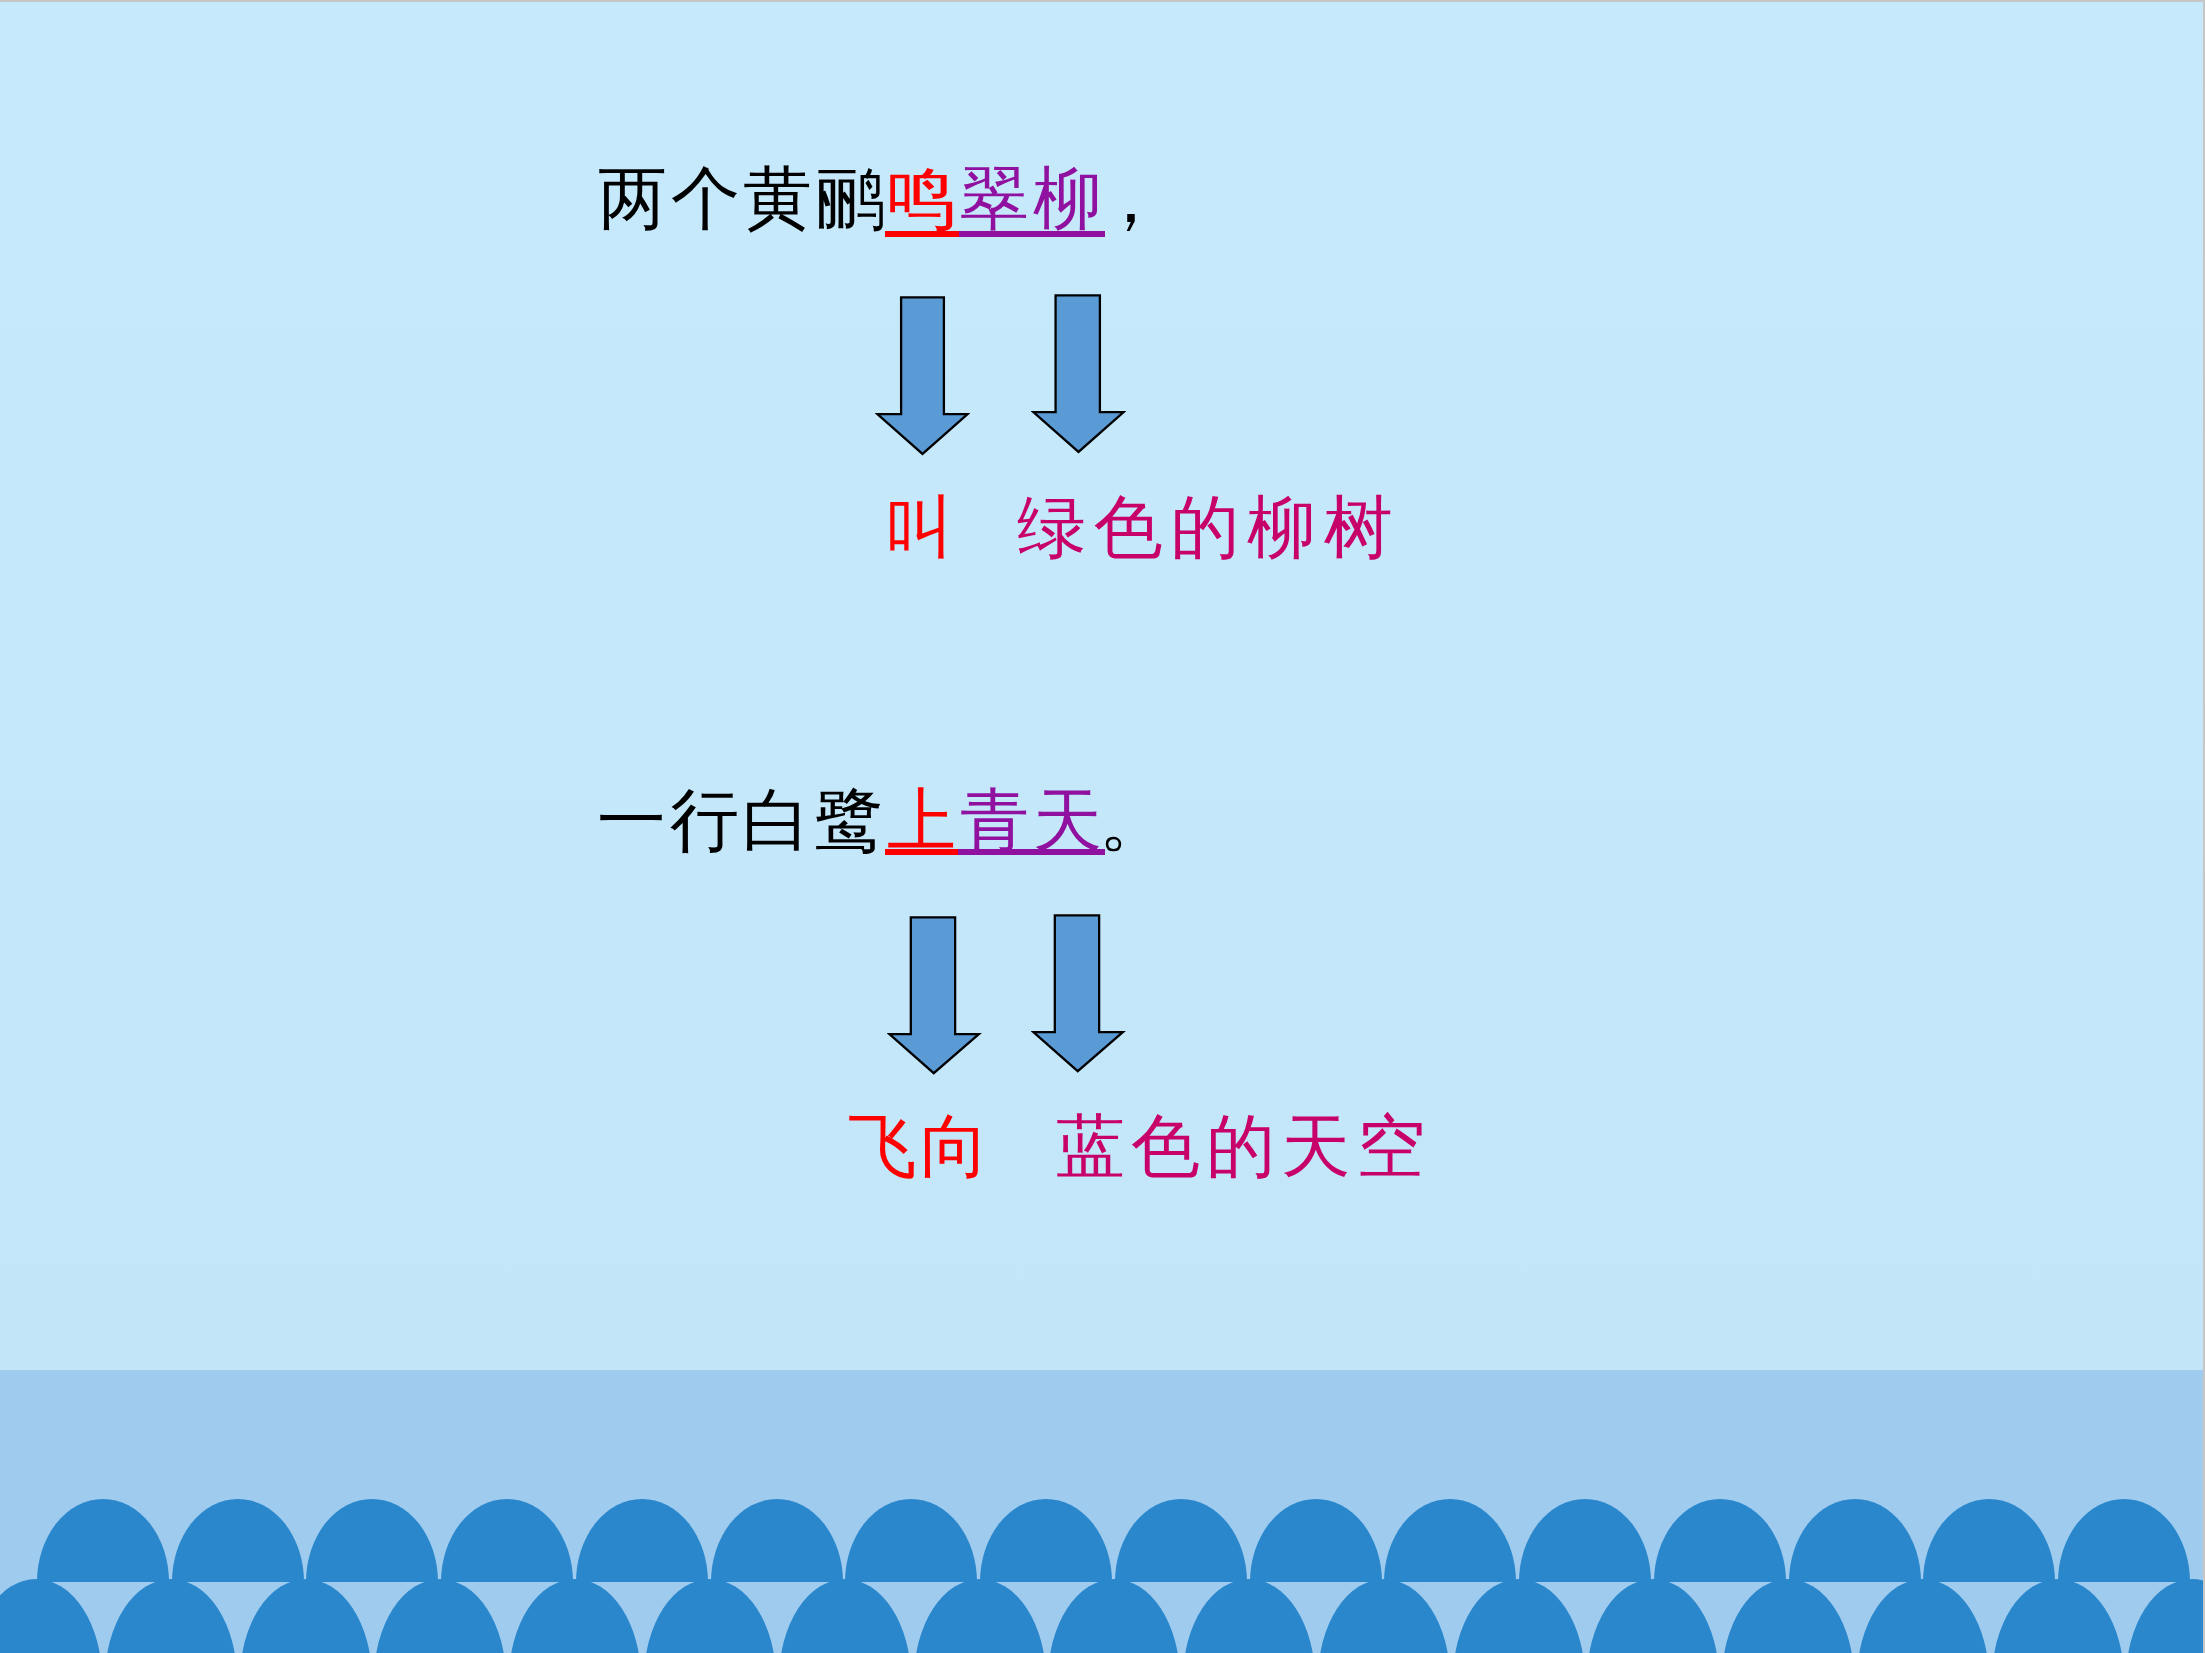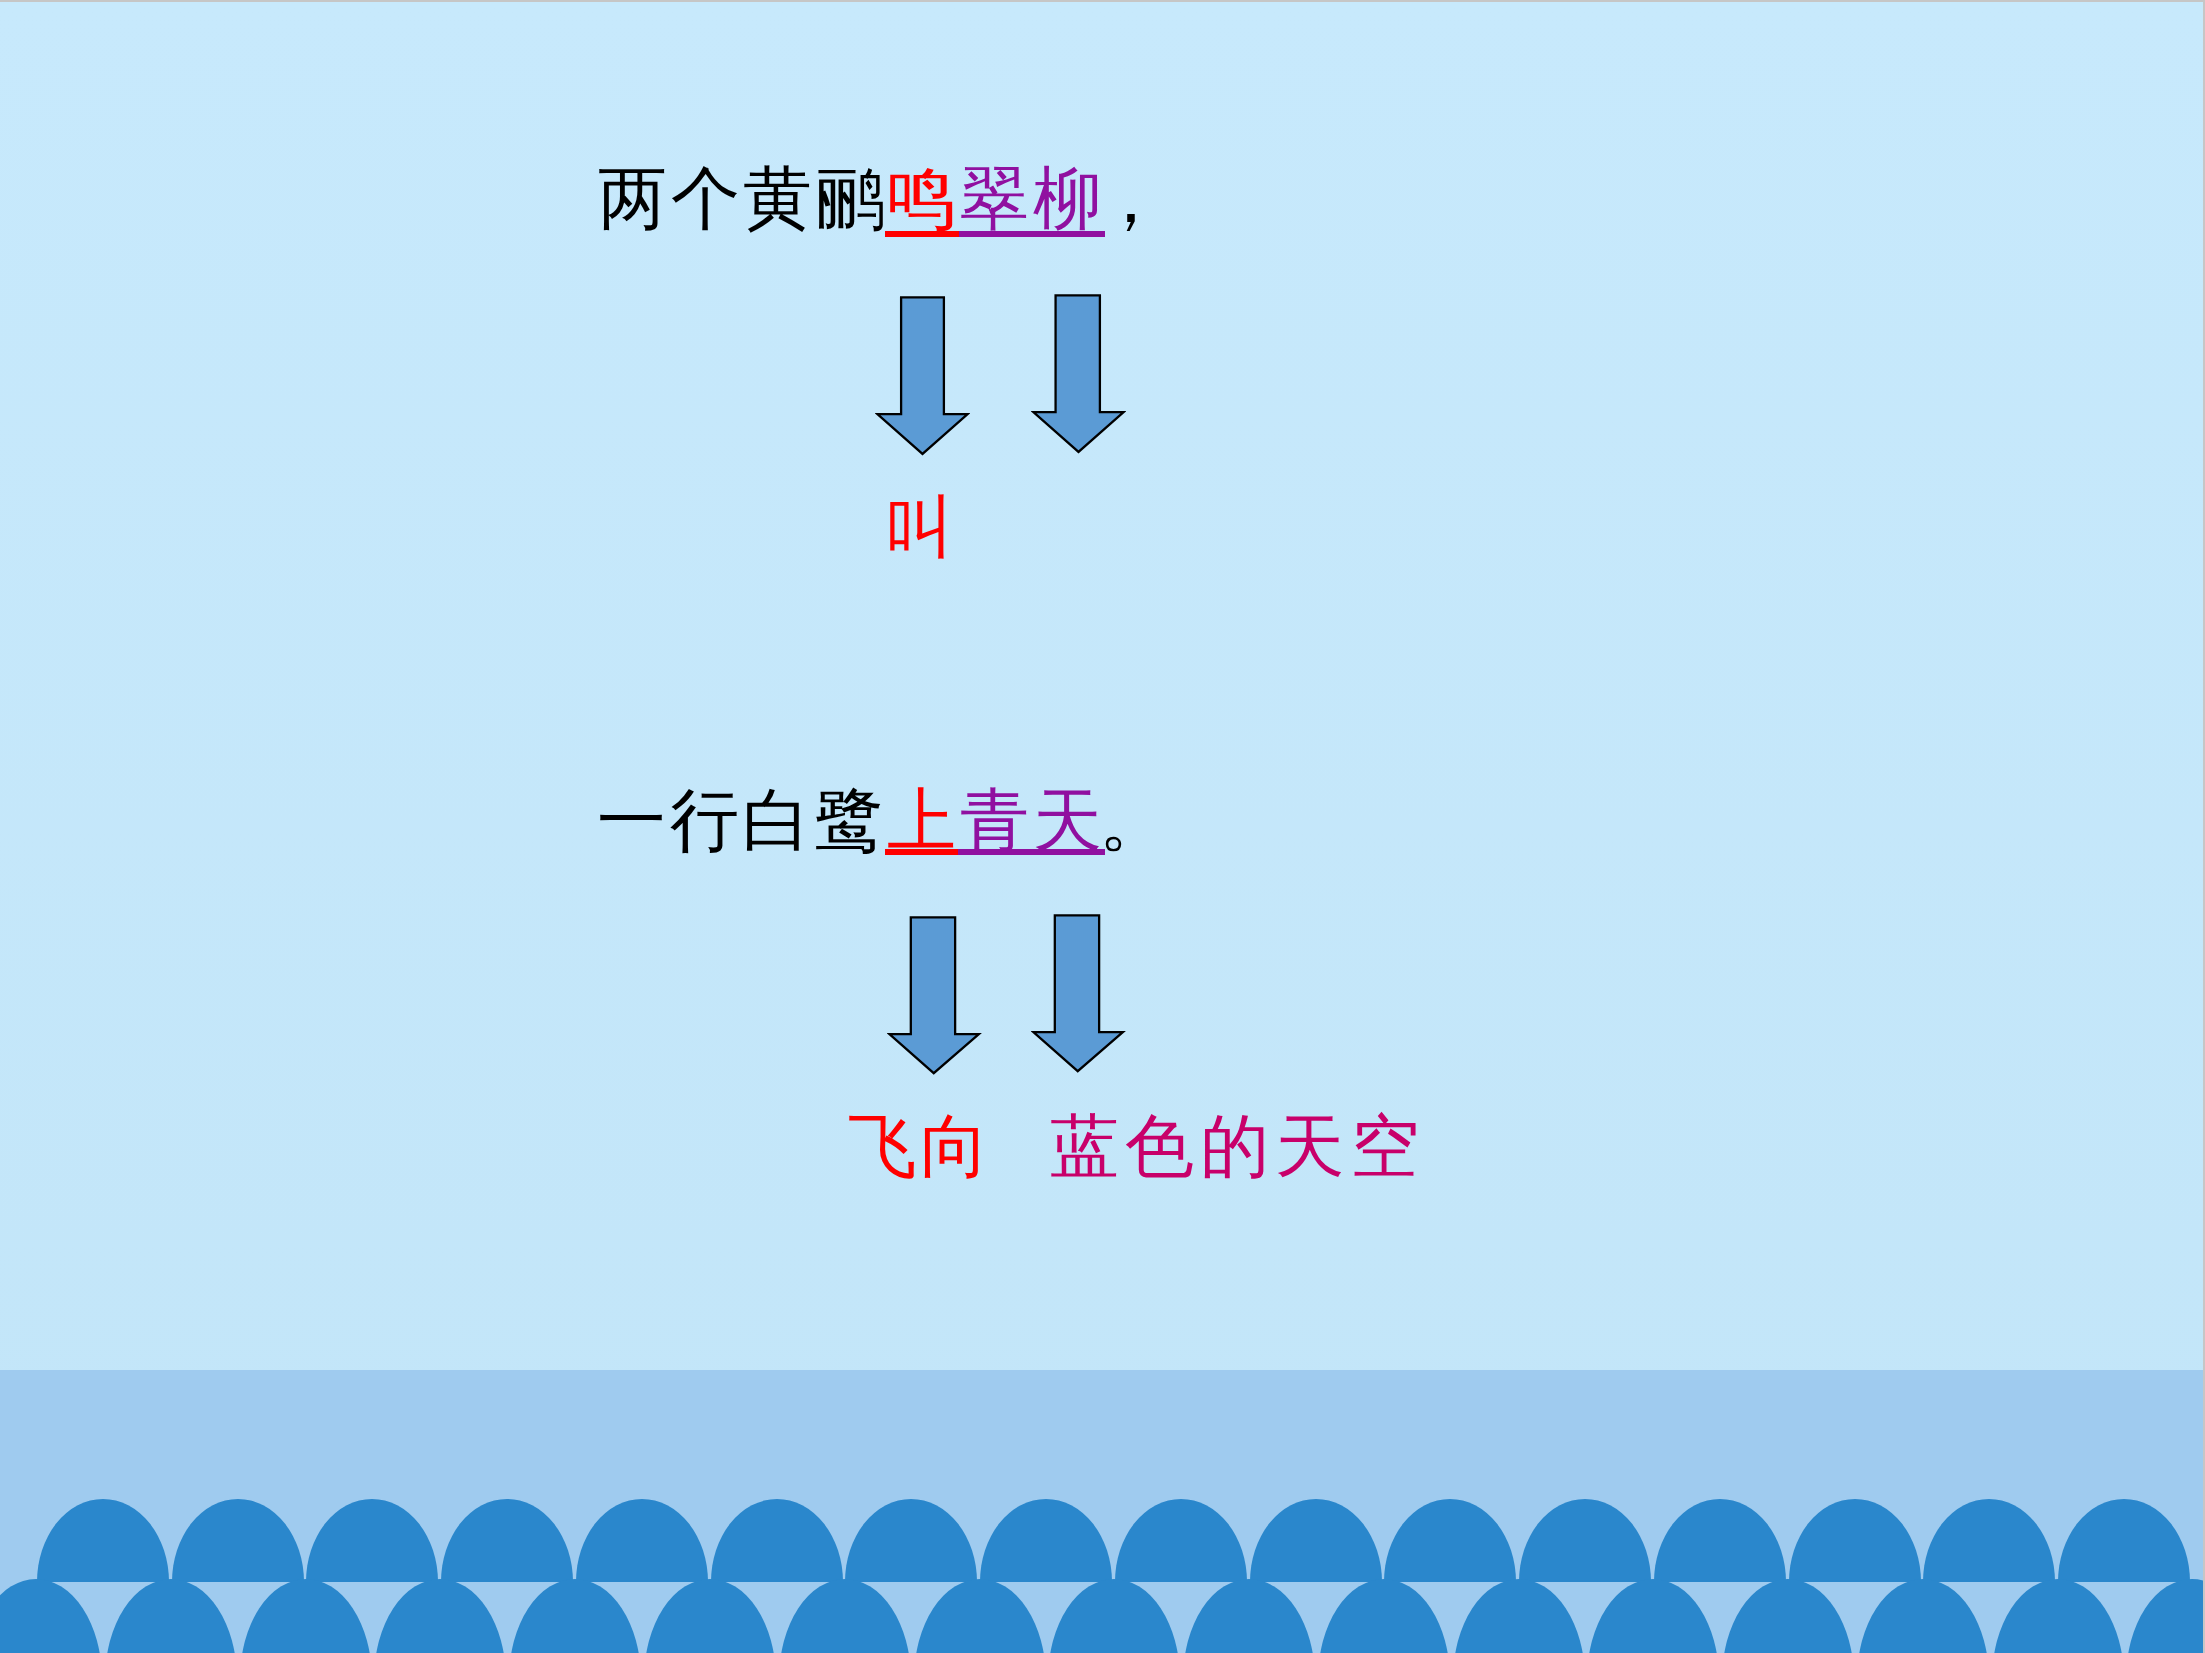--- a/index.html
+++ b/index.html
@@ -45,20 +45,21 @@
 
   <svg class="arrow" style="left:875px; top:293px;" width="95" height="162" viewBox="0 0 124 212">
     <polygon points="34,3 90,3 90,156 121,156 62,208 3,156 34,156" fill="#5b9bd5" stroke="#000" stroke-width="3"></polygon>
   </svg>
   <svg class="arrow" style="left:1031px; top:291px;" width="95" height="162" viewBox="0 0 124 212">
     <polygon points="32,3 90,3 90,156 121,156 62,208 3,156 32,156" fill="#5b9bd5" stroke="#000" stroke-width="3"></polygon>
   </svg>
 
   <div class="line" style="left:881px; top:487px; width:536px;">
     <span class="ch" style="left:0; width:77px; color:#ff0000;">叫</span>
+    <span class="ch" style="left:136px; width:398px; text-align:left; letter-spacing:7.7px; color:#c8006a;">绿色的柳树</span>
   </div>
 
   <div class="line" id="verse2" style="left:595px; top:780px; width:597px;">
     <span class="ch" style="left: 0px; color: rgb(0, 0, 0);">一</span>
     <span class="ch" style="left: 73px; color: rgb(0, 0, 0);">行</span>
     <span class="ch" style="left: 145px; color: rgb(0, 0, 0);">白</span>
     <span class="ch" style="left: 218px; color: rgb(0, 0, 0);">鹭</span>
     <span class="ch" style="left: 290px; color: rgb(255, 0, 0);">上</span>
     <span class="ch" style="left: 363px; color: rgb(144, 16, 160);">青</span>
     <span class="ch" style="left: 436px; color: rgb(144, 16, 160);">天</span>
@@ -69,21 +70,21 @@
 
   <svg class="arrow" style="left:887px; top:913px;" width="95" height="162" viewBox="0 0 124 212">
     <polygon points="31,3 89,3 89,156 120,156 61,207 3,156 31,156" fill="#5b9bd5" stroke="#000" stroke-width="3"></polygon>
   </svg>
   <svg class="arrow" style="left:1031px; top:911px;" width="95" height="162" viewBox="0 0 124 212">
     <polygon points="31,3 89,3 89,156 120,156 61,207 3,156 31,156" fill="#5b9bd5" stroke="#000" stroke-width="3"></polygon>
   </svg>
 
   <div class="line" style="left:848px; top:1106px; width:582px;">
     <span class="ch" style="left:0; width:153px; text-align:left; letter-spacing:3.1px; color:#ff0000;">飞向</span>
-    <span class="ch" style="left:202px; width:383px; text-align:left; letter-spacing:6.1px; color:#c8006a;">蓝色的天空</span>
+    <span class="ch" style="left:208px; width:383px; text-align:left; letter-spacing:6.1px; color:#c8006a;">蓝色的天空</span>
   </div>
 
   <div class="band"></div>
   <div id="waves-top"></div>
   <div id="waves-bottom"></div>
 <div class="dome" style="left: 37px; top: 1497px;"></div>
     <div class="dome" style="left: 172px; top: 1497px;"></div>
     <div class="dome" style="left: 306px; top: 1497px;"></div>
     <div class="dome" style="left: 441px; top: 1497px;"></div>
     <div class="dome" style="left: 576px; top: 1497px;"></div>

